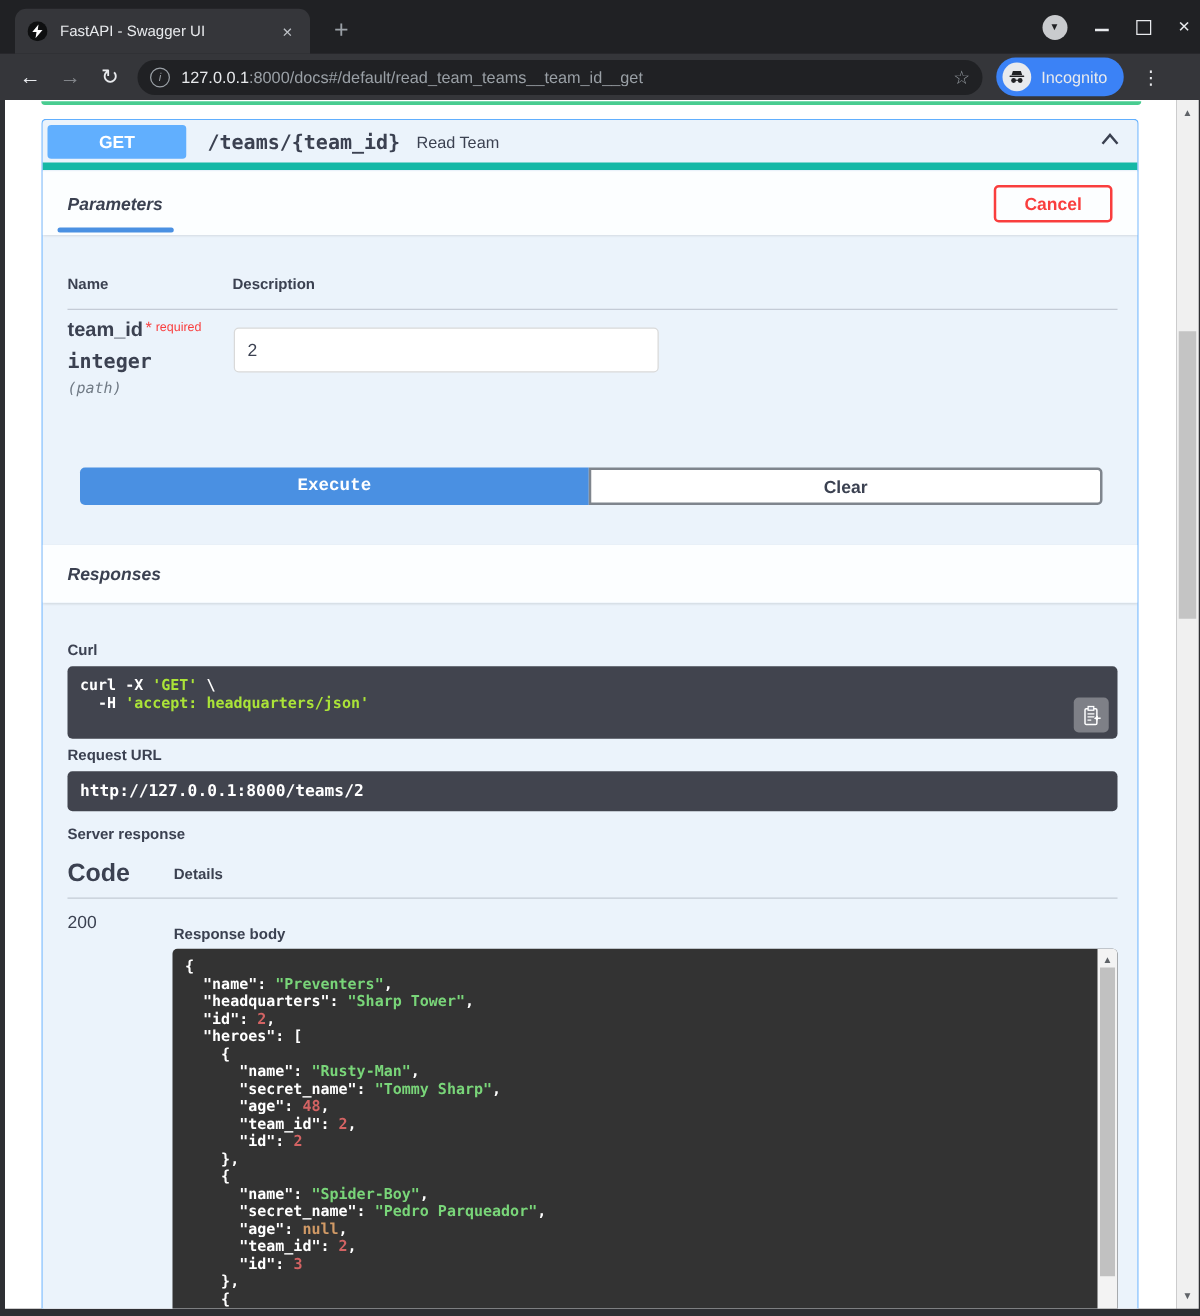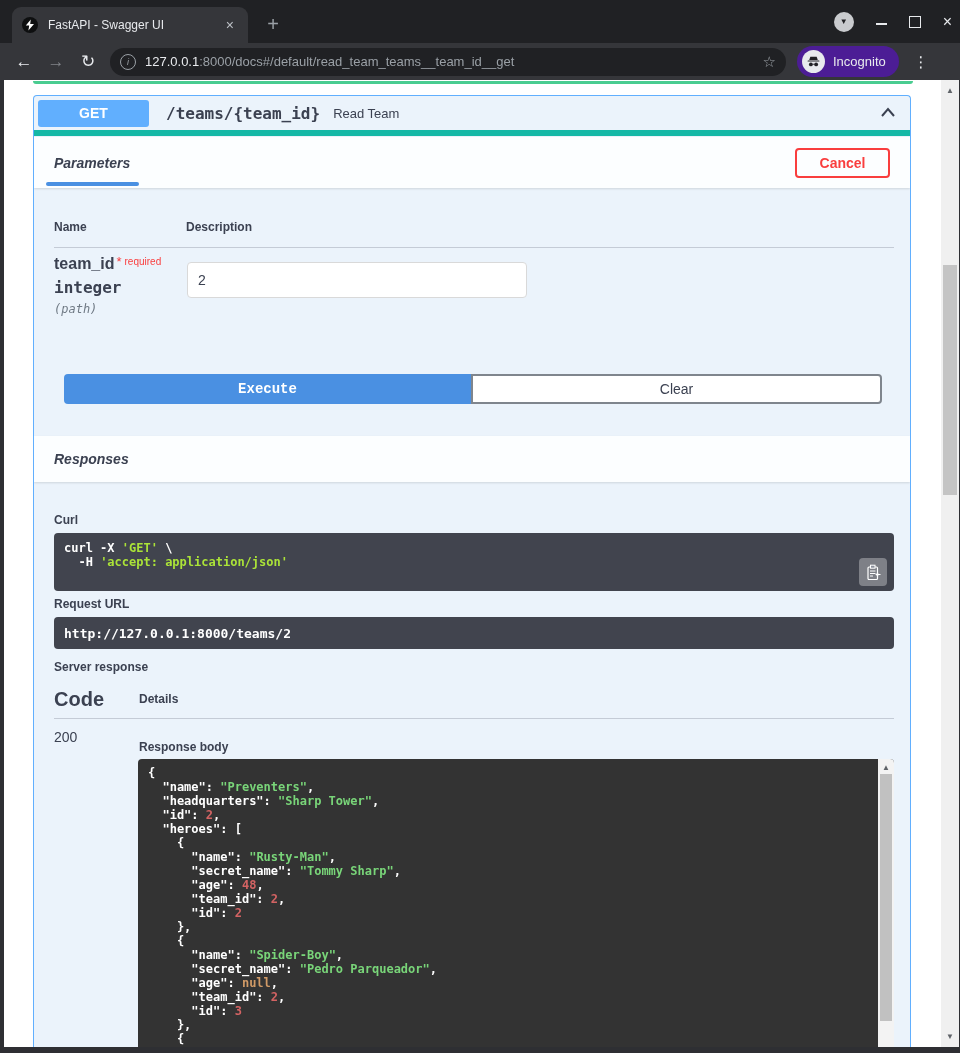--- a/index.html
+++ b/index.html
@@ -18,21 +18,21 @@
   .win-close{color:#e8eaed;font-size:16px;line-height:16px;}
   .toolbar{position:absolute;left:0;top:43px;width:960px;height:37px;background:#35363a;display:flex;align-items:center;}
   .navic{color:#e8eaed;font-size:17px;width:32px;text-align:center;}
   .navic.dim{color:#82858a;}
   .urlbar{height:28px;background:#202124;border-radius:14px;flex:0 0 676px;margin-left:6px;display:flex;align-items:center;padding:0 10px;box-sizing:border-box;}
   .info-ic{width:14px;height:14px;border:1px solid #9aa0a6;border-radius:50%;color:#9aa0a6;font-size:9px;line-height:14px;text-align:center;font-style:italic;flex:none;}
   .url-text{margin-left:9px;font-size:13px;white-space:nowrap;overflow:hidden;flex:1;}
   .url-host{color:#e8eaed;}
   .url-rest{color:#9aa0a6;}
   .star{color:#9aa0a6;font-size:15px;margin-left:6px;}
-  .incog{height:31px;background:#4c1d95;border-radius:16px;display:flex;align-items:center;margin-left:11px;padding:0 13px 0 5px;gap:8px;}
+  .incog{height:31px;background:#3b82f6;border-radius:16px;display:flex;align-items:center;margin-left:11px;padding:0 13px 0 5px;gap:8px;}
   .incog-circle{width:23px;height:23px;background:#e8eaed;border-radius:50%;display:flex;align-items:center;justify-content:center;}
   .incog-label{color:#e8eaed;font-size:13px;}
   .menu{color:#e8eaed;font-size:15px;margin-left:10px;width:24px;text-align:center;}
   
   .content{position:absolute;left:4px;top:80px;width:937px;height:967px;background:#ffffff;overflow:hidden;}
   .green-edge{position:absolute;left:29px;top:1px;width:880px;height:3px;background:#49cc90;border-radius:0 0 3px 3px;}
   .opblock{position:absolute;left:29px;top:15px;width:878px;height:952px;box-sizing:border-box;border:1px solid #61affe;border-bottom:none;border-radius:4px 4px 0 0;background:#ebf3fb;overflow:hidden;}
   .summary{position:absolute;left:0;top:0;width:100%;height:40px;border-bottom:6px solid #14b8a6;display:flex;align-items:center;box-sizing:border-box;padding:0 14px 0 4px;}
   .method{width:111px;height:27px;background:#61affe;border-radius:3px;color:#fff;font-weight:bold;font-size:14px;display:flex;align-items:center;justify-content:center;}
   .path{font-family:"DejaVu Sans Mono",monospace;font-weight:bold;font-size:16px;color:#3b4151;margin-left:17px;}
@@ -48,21 +48,21 @@
   .divider{position:absolute;left:20px;width:840px;height:1px;background:rgba(59,65,81,.22);}
   .pname{position:absolute;left:20px;top:158px;}
   .pname-main{font-size:16px;font-weight:bold;color:#3b4151;}
   .req-star{color:#f93e3e;font-size:13px;vertical-align:3px;margin-left:2px;}
   .req-lbl{color:#f93e3e;font-size:10px;vertical-align:4px;margin-left:3px;}
   .ptype{font-family:"DejaVu Sans Mono",monospace;font-weight:bold;font-size:16px;color:#3b4151;margin-top:5px;}
   .pin{font-family:"DejaVu Sans Mono",monospace;font-style:italic;font-size:12px;color:#707a85;margin-top:5px;}
   .pinput{position:absolute;left:153px;top:166px;width:340px;height:36px;box-sizing:border-box;border:1px solid #d9d9d9;border-radius:4px;background:#fff;padding:0 10px;font-size:14px;color:#3b4151;font-family:"Liberation Sans",sans-serif;}
   .exec-row{position:absolute;left:30px;top:278px;width:818px;height:30px;display:flex;}
   .exec-btn{flex:1;background:#4a90e2;border:none;border-radius:4px 0 0 4px;color:#fff;font-weight:bold;font-size:14px;font-family:Liberation Mono, monospace;}
-  .clear-btn{flex:1;background:#fff;border:2px solid #7f858d;border-radius:0 4px 4px 0;color:#3b4151;font-weight:normal;font-size:14px;box-sizing:border-box;font-family:"Liberation Sans",sans-serif;}
+  .clear-btn{flex:1;background:#fff;border:2px solid #7f858d;border-radius:0 4px 4px 0;color:#3b4151;font-weight:bold;font-size:14px;box-sizing:border-box;font-family:"Liberation Sans",sans-serif;}
   .lbl{position:absolute;left:20px;font-size:12px;font-weight:bold;color:#3b4151;}
   .darkblock{position:absolute;background:#41444e;border-radius:4px;box-sizing:border-box;}
   .curl-block{left:20px;top:437px;width:840px;height:58px;padding:8px 10px;}
   .url-block{left:20px;top:521px;width:840px;height:32px;display:flex;align-items:center;padding:0 10px;}
   .code,.cline{font-family:"DejaVu Sans Mono",monospace;font-weight:bold;font-size:12px;line-height:14px;white-space:pre;}
   .url-mono{font-family:"DejaVu Sans Mono",monospace;font-weight:bold;font-size:13px;color:#fff;}
   .tk-w{color:#ffffff;} .tk-cs{color:#abe338;} .tk-s{color:#79d579;} .tk-n{color:#d36363;} .tk-u{color:#d19a66;}
   .copy-btn{position:absolute;right:7px;bottom:5px;width:28px;height:28px;background:rgba(255,255,255,.32);border:none;border-radius:4px;display:flex;align-items:center;justify-content:center;}
   .code-lbl{position:absolute;left:20px;top:592px;font-size:20px;font-weight:600;color:#3b4151;}
   .details-lbl{position:absolute;left:105px;top:596px;font-size:12px;font-weight:bold;color:#3b4151;}
@@ -161,21 +161,21 @@
       <button class="exec-btn">Execute</button>
       <button class="clear-btn">Clear</button>
     </div>
 
     <div class="sec-header resp-header">
       <span class="sec-title">Responses</span>
     </div>
 
     <span class="lbl" style="top:417px;">Curl</span>
     <div class="darkblock curl-block">
-      <div class="code"><div class="cline"><span class="tk-w">curl -X </span><span class="tk-cs">'GET'</span><span class="tk-w"> \</span></div><div class="cline"><span class="tk-w">  -H </span><span class="tk-cs">'accept: application/json'</span></div></div>
+      <div class="code"><div class="cline"><span class="tk-w">curl -X </span><span class="tk-cs">'GET'</span><span class="tk-w"> \</span></div><div class="cline"><span class="tk-w">  -H </span><span class="tk-cs">'accept: headquarters/json'</span></div></div>
       <button class="copy-btn">
         <span style="display:flex;">
           <svg width="15" height="17" viewBox="0 0 15 17">
               <rect x="2" y="3" width="9.5" height="12.5" rx="1" fill="none" stroke="#ffffff" stroke-width="1.2"></rect>
               <rect x="4.5" y="1.2" width="4.5" height="3" fill="#8b8f9b" stroke="#ffffff" stroke-width="1"></rect>
               <line x1="4" y1="7" x2="9.5" y2="7" stroke="#ffffff"></line>
               <line x1="4" y1="9.5" x2="9.5" y2="9.5" stroke="#ffffff"></line>
               <line x1="4" y1="12" x2="7" y2="12" stroke="#ffffff"></line>
               <path d="M14.5 10.5 h-4 l1.6-1.6 m-1.6 1.6 l1.6 1.6" fill="none" stroke="#ffffff" stroke-width="1.2"></path>
             </svg>

